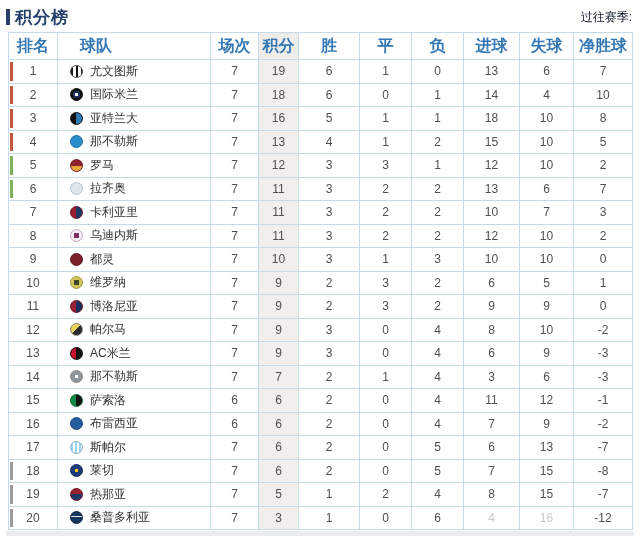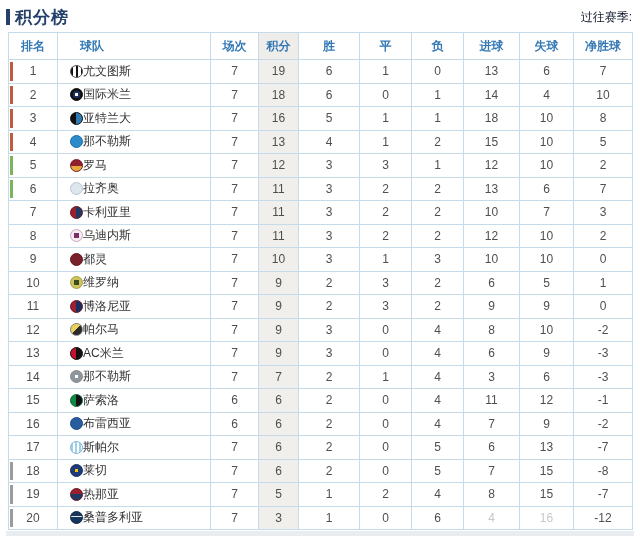--- a/index.html
+++ b/index.html
@@ -32,28 +32,28 @@
   }
   
   table.standings{
     border-collapse:collapse;table-layout:fixed;width:624px;margin-left:8px;
     font-size:12px;
   }
   .standings th,.standings td{
     border:1px solid #c6dbe9;padding:0;text-align:center;overflow:hidden;
     white-space:nowrap;
   }
-  .standings th{height:26px;color:#3377b5;font-weight:bold;background:#fff;font-size:12px;}
+  .standings th{height:26px;color:#3377b5;font-weight:bold;background:#fff;font-size:16px;}
   .standings td{height:22.5px;color:#4f4f4f;}
   .standings th.h-team{text-align:left;padding-left:22px;}
   .standings th.h-points{background:#efede9;}
   .standings td.c-points{background:#f1efeb;}
   td.c-rank{position:relative;}
   .zone-bar{position:absolute;left:1px;top:2px;bottom:2px;width:3px;}
-  .team-inner{display:flex;align-items:center;padding-left:12px;}
+  .team-inner{display:flex;align-items:center;gap:7px;padding-left:12px;}
   .badge{
     width:13px;height:13px;border-radius:50%;border:1px solid #8a8a8a;
     box-sizing:border-box;flex:0 0 13px;background:#ccc;
   }
   .team-name{font-size:12px;color:#333;cursor:pointer;}
   td.faint{color:#c8c8c8;}
   .bottom-shade{width:628px;height:6px;background:#e9edf0;margin:1px 0 0 6px;}
 </style>
 </head>
 <body>

